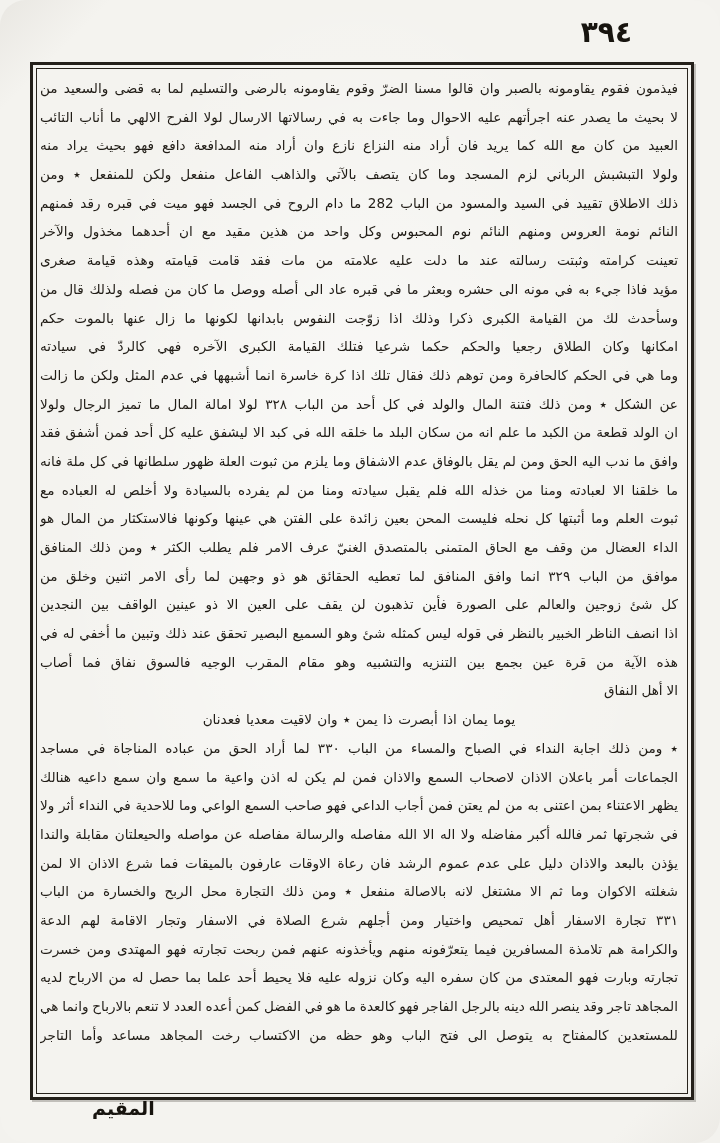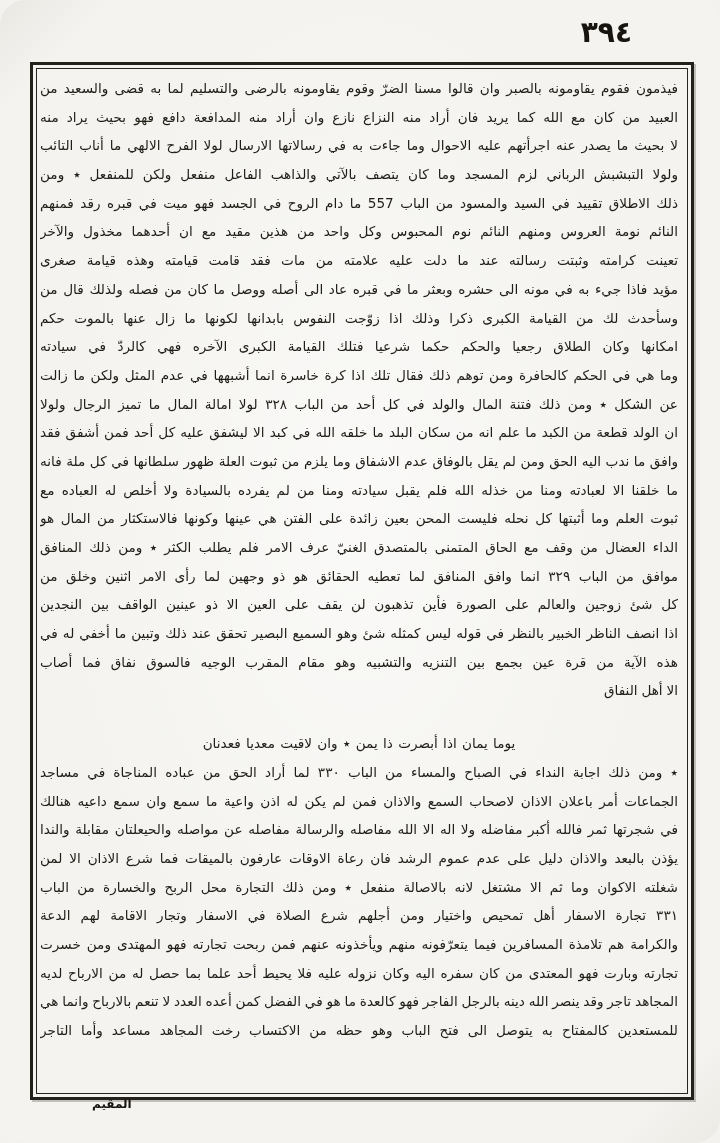--- a/index.html
+++ b/index.html
@@ -50,62 +50,62 @@
     text-align-last: justify;
     word-spacing: -0.5px;
   }
   .line.short {
     text-align-last: right;
   }
   .line.poetry {
     text-align: right;
     text-align-last: center;
     word-spacing: 1px;
-    margin-top: 24px;
   }
   .catchword {
     position: absolute; left: 92px; top: 1097px;
-    font-size: 12px; font-weight: bold; color: #17140f;
+    font-size: 19px; font-weight: bold; color: #17140f;
     direction: rtl;
   }
 </style>
 </head>
 <body style="color: rgb(32, 28, 22);">
 
 <div class="page">
   <div class="folio-number">٣٩٤</div>
 
   <div class="frame">
     <div class="frame-inner">
       <div class="text-block">
           <div class="line body">فيذمون فقوم يقاومونه بالصبر وان قالوا مسنا الضرّ وقوم يقاومونه بالرضى والتسليم لما به قضى والسعيد من</div>
+          <div class="line body">لا بحيث ما يصدر عنه اجرأتهم عليه الاحوال وما جاءت به في رسالاتها الارسال لولا الفرح الالهي ما أناب التائب</div>
           <div class="line body">العبيد من كان مع الله كما يريد فان أراد منه النزاع نازع وان أراد منه المدافعة دافع فهو بحيث يراد منه</div>
-          <div class="line body">لا بحيث ما يصدر عنه اجرأتهم عليه الاحوال وما جاءت به في رسالاتها الارسال لولا الفرح الالهي ما أناب التائب</div>
           <div class="line body">ولولا التبشبش الرباني لزم المسجد وما كان يتصف بالآتي والذاهب الفاعل منفعل ولكن للمنفعل ٭ ومن</div>
-          <div class="line body">ذلك الاطلاق تقييد في السيد والمسود من الباب 557 ما دام الروح في الجسد فهو ميت في قبره رقد فمنهم</div>
+          <div class="line body">ذلك الاطلاق تقييد في السيد والمسود من الباب 282 ما دام الروح في الجسد فهو ميت في قبره رقد فمنهم</div>
           <div class="line body">النائم نومة العروس ومنهم النائم نوم المحبوس وكل واحد من هذين مقيد مع ان أحدهما مخذول والآخر</div>
           <div class="line body">تعينت كرامته وثبتت رسالته عند ما دلت عليه علامته من مات فقد قامت قيامته وهذه قيامة صغرى</div>
           <div class="line body">مؤيد فاذا جيء به في مونه الى حشره وبعثر ما في قبره عاد الى أصله ووصل ما كان من فصله ولذلك قال من</div>
           <div class="line body">وسأحدث لك من القيامة الكبرى ذكرا وذلك اذا زوّجت النفوس بابدانها لكونها ما زال عنها بالموت حكم</div>
           <div class="line body">امكانها وكان الطلاق رجعيا والحكم حكما شرعيا فتلك القيامة الكبرى الآخره فهي كالردّ في سيادته</div>
           <div class="line body">وما هي في الحكم كالحافرة ومن توهم ذلك فقال تلك اذا كرة خاسرة انما أشبهها في عدم المثل ولكن ما زالت</div>
           <div class="line body">عن الشكل ٭ ومن ذلك فتنة المال والولد في كل أحد من الباب ٣٢٨ لولا امالة المال ما تميز الرجال ولولا</div>
           <div class="line body">ان الولد قطعة من الكبد ما علم انه من سكان البلد ما خلقه الله في كبد الا ليشفق عليه كل أحد فمن أشفق فقد</div>
           <div class="line body">وافق ما ندب اليه الحق ومن لم يقل بالوفاق عدم الاشفاق وما يلزم من ثبوت العلة ظهور سلطانها في كل ملة فانه</div>
           <div class="line body">ما خلقنا الا لعبادته ومنا من خذله الله فلم يقبل سيادته ومنا من لم يفرده بالسيادة ولا أخلص له العباده مع</div>
           <div class="line body">ثبوت العلم وما أثبتها كل نحله فليست المحن بعين زائدة على الفتن هي عينها وكونها فالاستكثار من المال هو</div>
           <div class="line body">الداء العضال من وقف مع الحاق المتمنى بالمتصدق الغنيّ عرف الامر فلم يطلب الكثر ٭ ومن ذلك المنافق</div>
           <div class="line body">موافق من الباب ٣٢٩ انما وافق المنافق لما تعطيه الحقائق هو ذو وجهين لما رأى الامر اثنين وخلق من</div>
           <div class="line body">كل شئ زوجين والعالم على الصورة فأين تذهبون لن يقف على العين الا ذو عينين الواقف بين النجدين</div>
           <div class="line body">اذا انصف الناظر الخبير بالنظر في قوله ليس كمثله شئ وهو السميع البصير تحقق عند ذلك وتبين ما أخفي له في</div>
           <div class="line body">هذه الآية من قرة عين بجمع بين التنزيه والتشبيه وهو مقام المقرب الوجيه فالسوق نفاق فما أصاب</div>
           <div class="line short">الا أهل النفاق</div>
           <div class="line poetry">يوما يمان اذا أبصرت ذا يمن ٭ وان لاقيت معديا فعدنان</div>
           <div class="line body">٭ ومن ذلك اجابة النداء في الصباح والمساء من الباب ٣٣٠ لما أراد الحق من عباده المناجاة في مساجد</div>
           <div class="line body">الجماعات أمر باعلان الاذان لاصحاب السمع والاذان فمن لم يكن له اذن واعية ما سمع وان سمع داعيه هنالك</div>
+          <div class="line body">يظهر الاعتناء بمن اعتنى به من لم يعتن فمن أجاب الداعي فهو صاحب السمع الواعي وما للاحدية في النداء أثر ولا</div>
           <div class="line body">في شجرتها ثمر فالله أكبر مفاضله ولا اله الا الله مفاصله والرسالة مفاصله عن مواصله والحيعلتان مقابلة والندا</div>
           <div class="line body">يؤذن بالبعد والاذان دليل على عدم عموم الرشد فان رعاة الاوقات عارفون بالميقات فما شرع الاذان الا لمن</div>
           <div class="line body">شغلته الاكوان وما ثم الا مشتغل لانه بالاصالة منفعل ٭ ومن ذلك التجارة محل الربح والخسارة من الباب</div>
           <div class="line body">٣٣١ تجارة الاسفار أهل تمحيص واختيار ومن أجلهم شرع الصلاة في الاسفار وتجار الاقامة لهم الدعة</div>
           <div class="line body">والكرامة هم تلامذة المسافرين فيما يتعرّفونه منهم ويأخذونه عنهم فمن ربحت تجارته فهو المهتدى ومن خسرت</div>
           <div class="line body">تجارته وبارت فهو المعتدى من كان سفره اليه وكان نزوله عليه فلا يحيط أحد علما بما حصل له من الارباح لديه</div>
           <div class="line body">المجاهد تاجر وقد ينصر الله دينه بالرجل الفاجر فهو كالعدة ما هو في الفضل كمن أعده العدد لا تنعم بالارباح وانما هي</div>
           <div class="line body">للمستعدين كالمفتاح به يتوصل الى فتح الباب وهو حظه من الاكتساب رخت المجاهد مساعد وأما التاجر</div>
         </div>
     </div>

